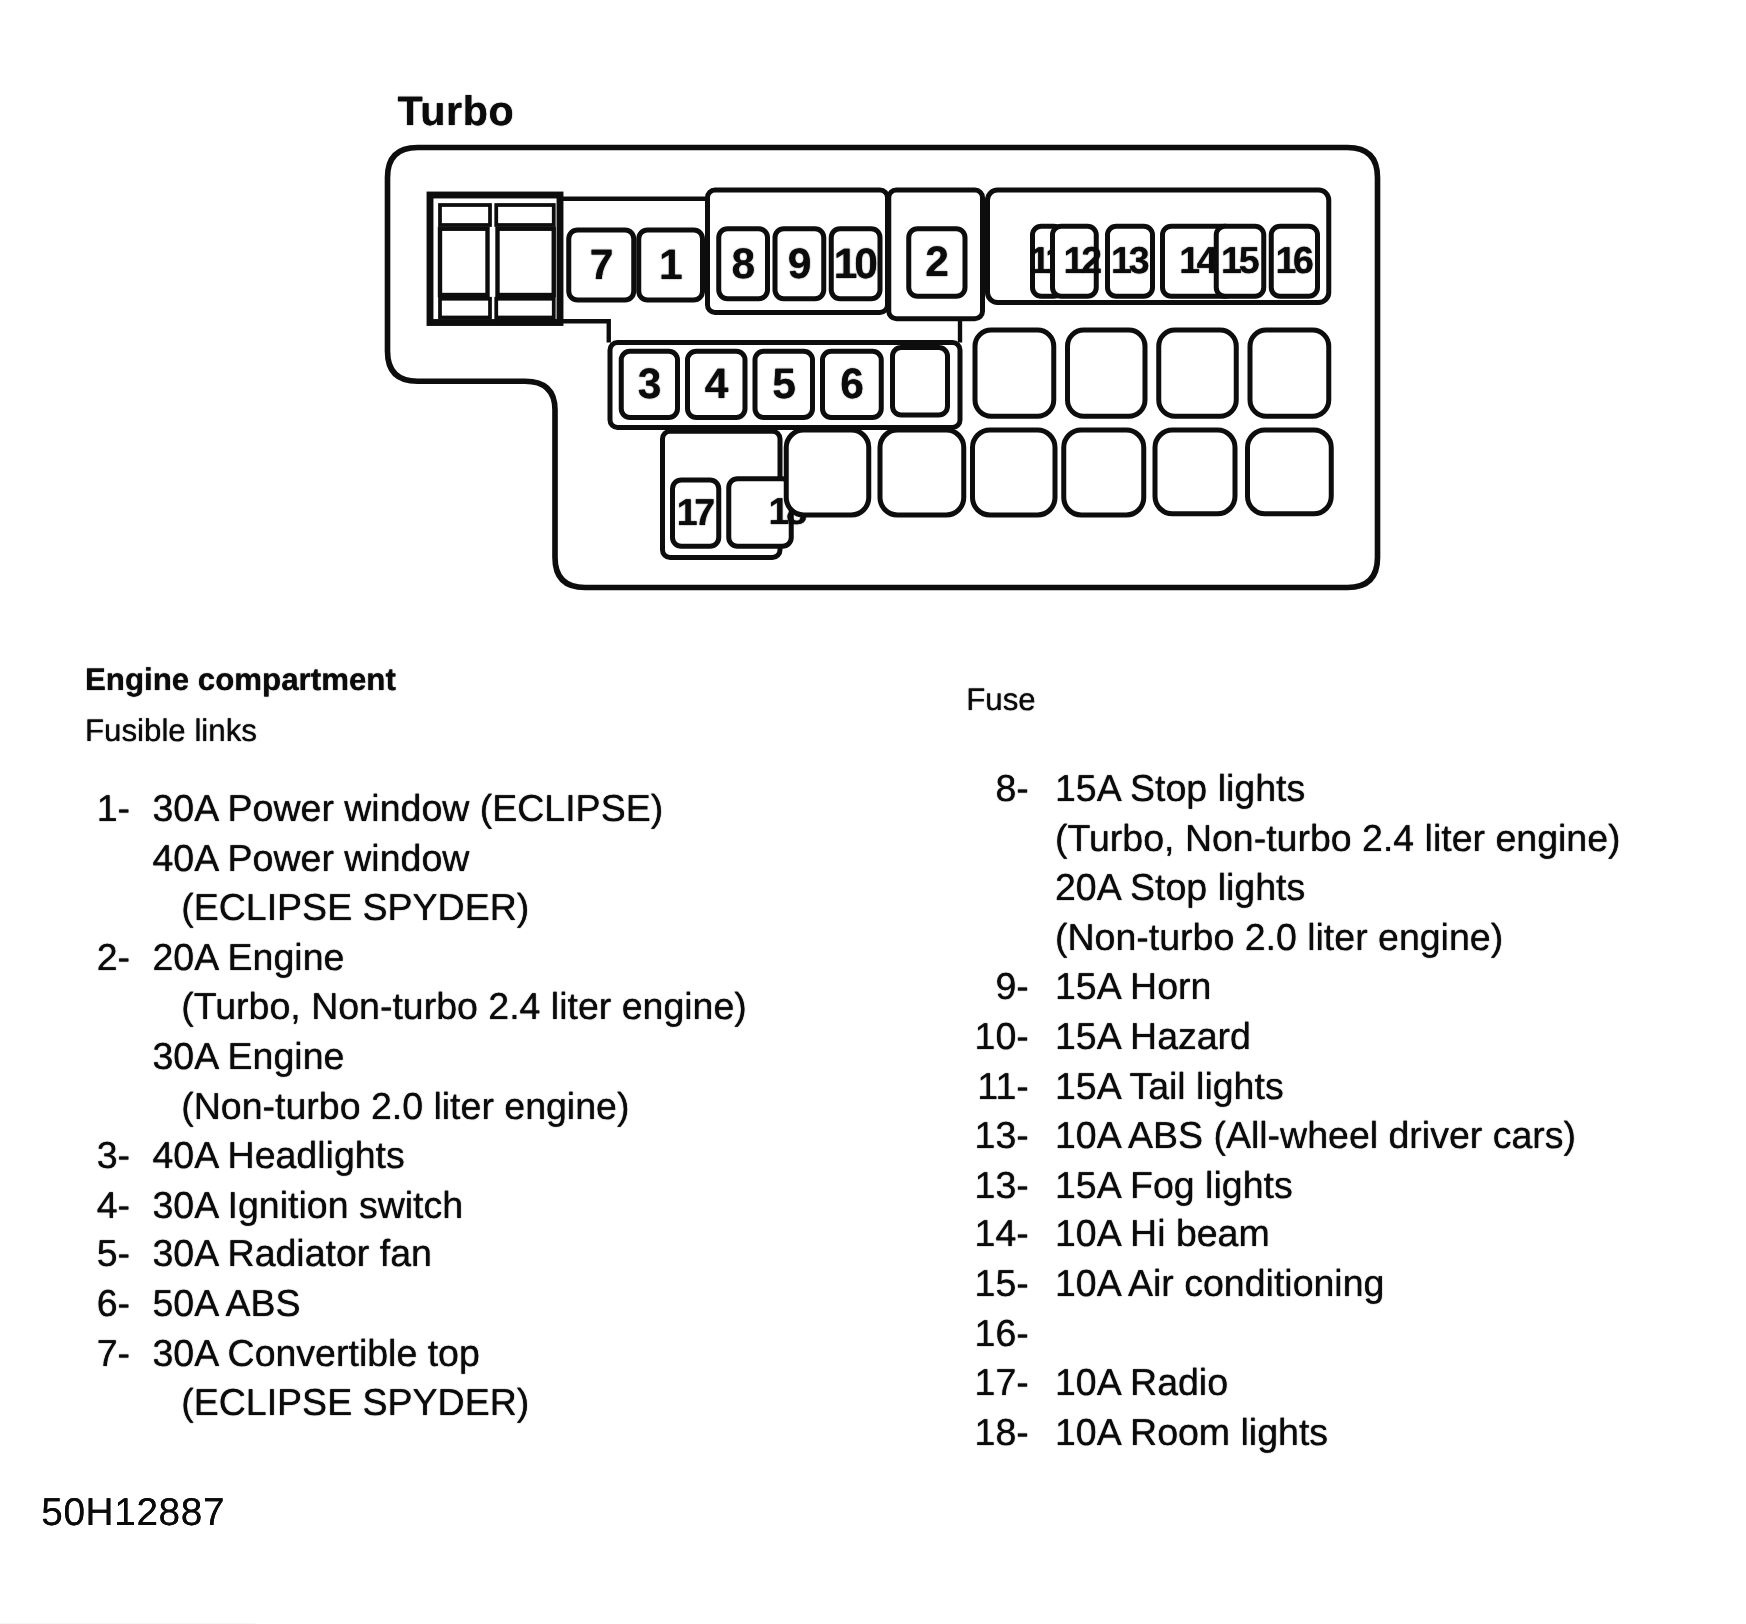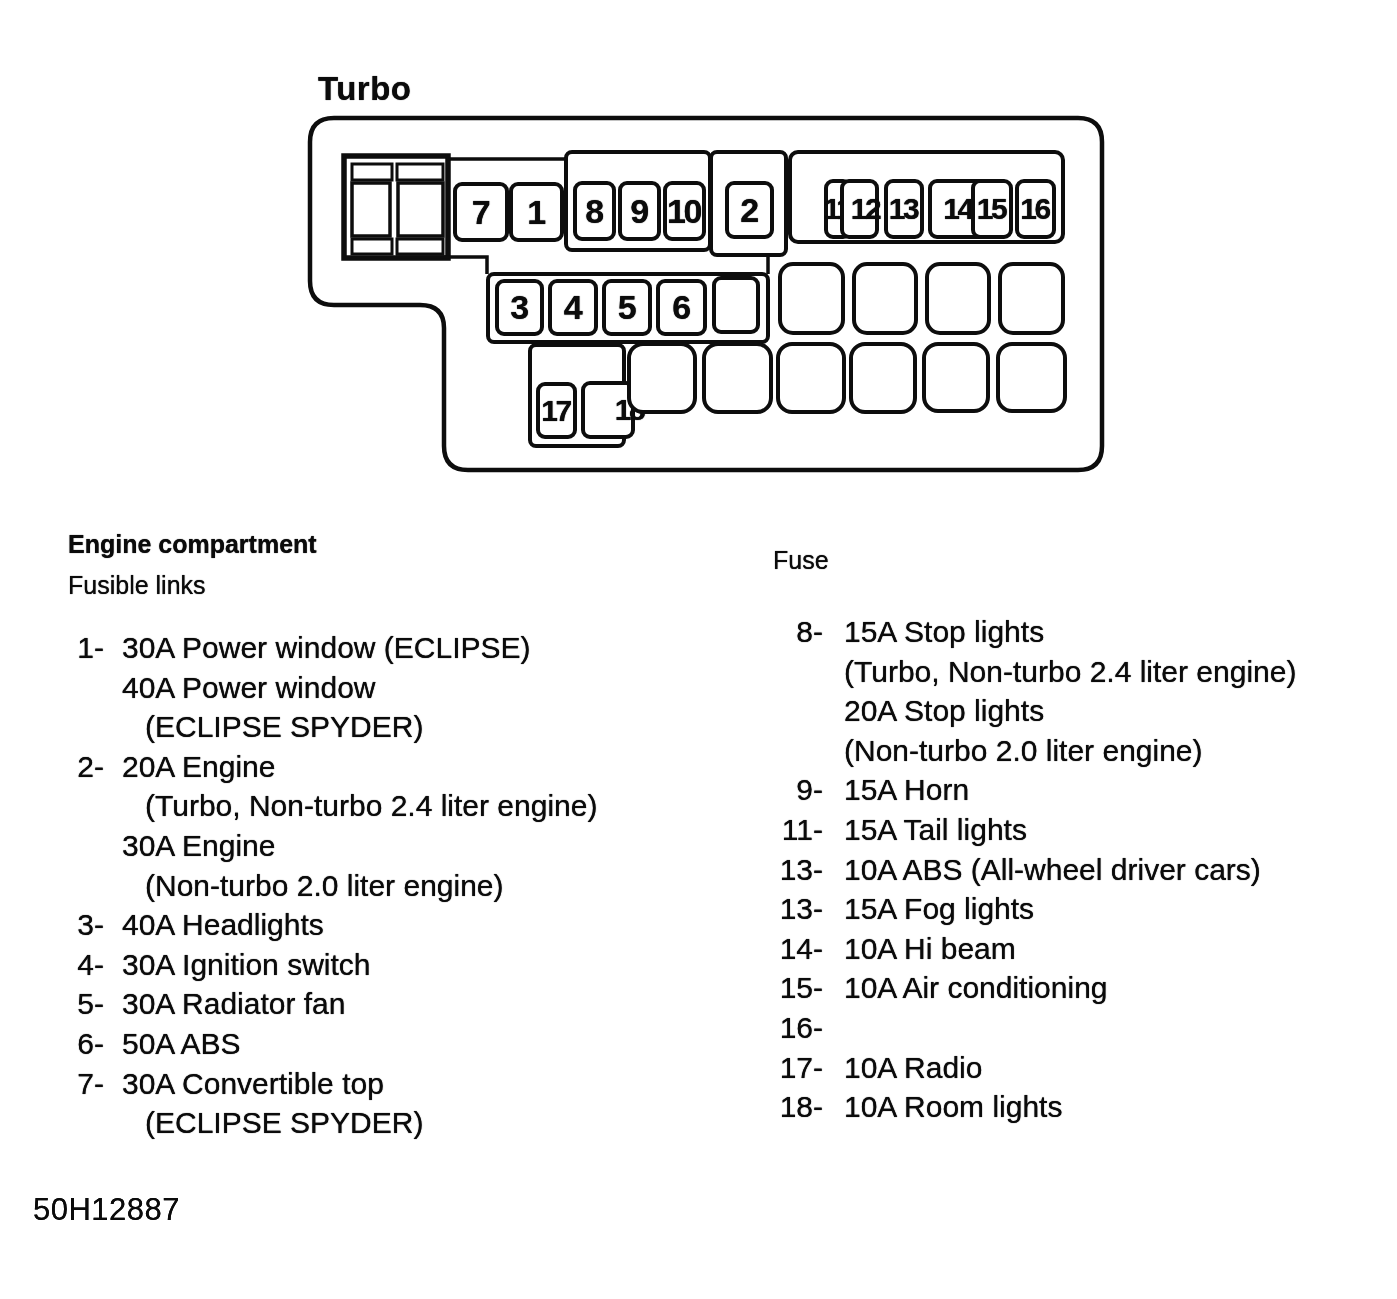--- a/index.html
+++ b/index.html
@@ -188,20 +188,24 @@
       </div>
       <div class="list-row">
         <span class="num"></span>
         <span class="txt">(Non-turbo 2.0 liter engine)</span>
       </div>
       <div class="list-row">
         <span class="num">9-</span>
         <span class="txt">15A Horn</span>
       </div>
       <div class="list-row">
+        <span class="num">10-</span>
+        <span class="txt">15A Hazard</span>
+      </div>
+      <div class="list-row">
         <span class="num">11-</span>
         <span class="txt">15A Tail lights</span>
       </div>
       <div class="list-row">
         <span class="num">13-</span>
         <span class="txt">10A ABS (All-wheel driver cars)</span>
       </div>
       <div class="list-row">
         <span class="num">13-</span>
         <span class="txt">15A Fog lights</span>

